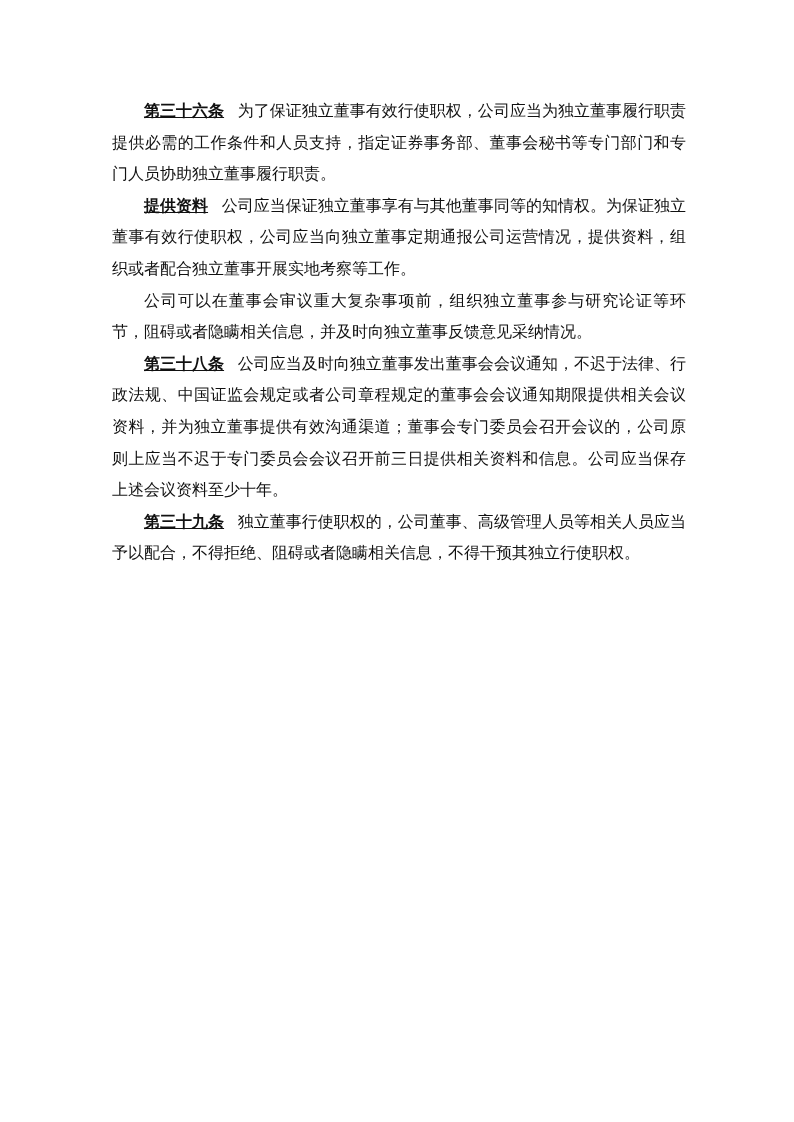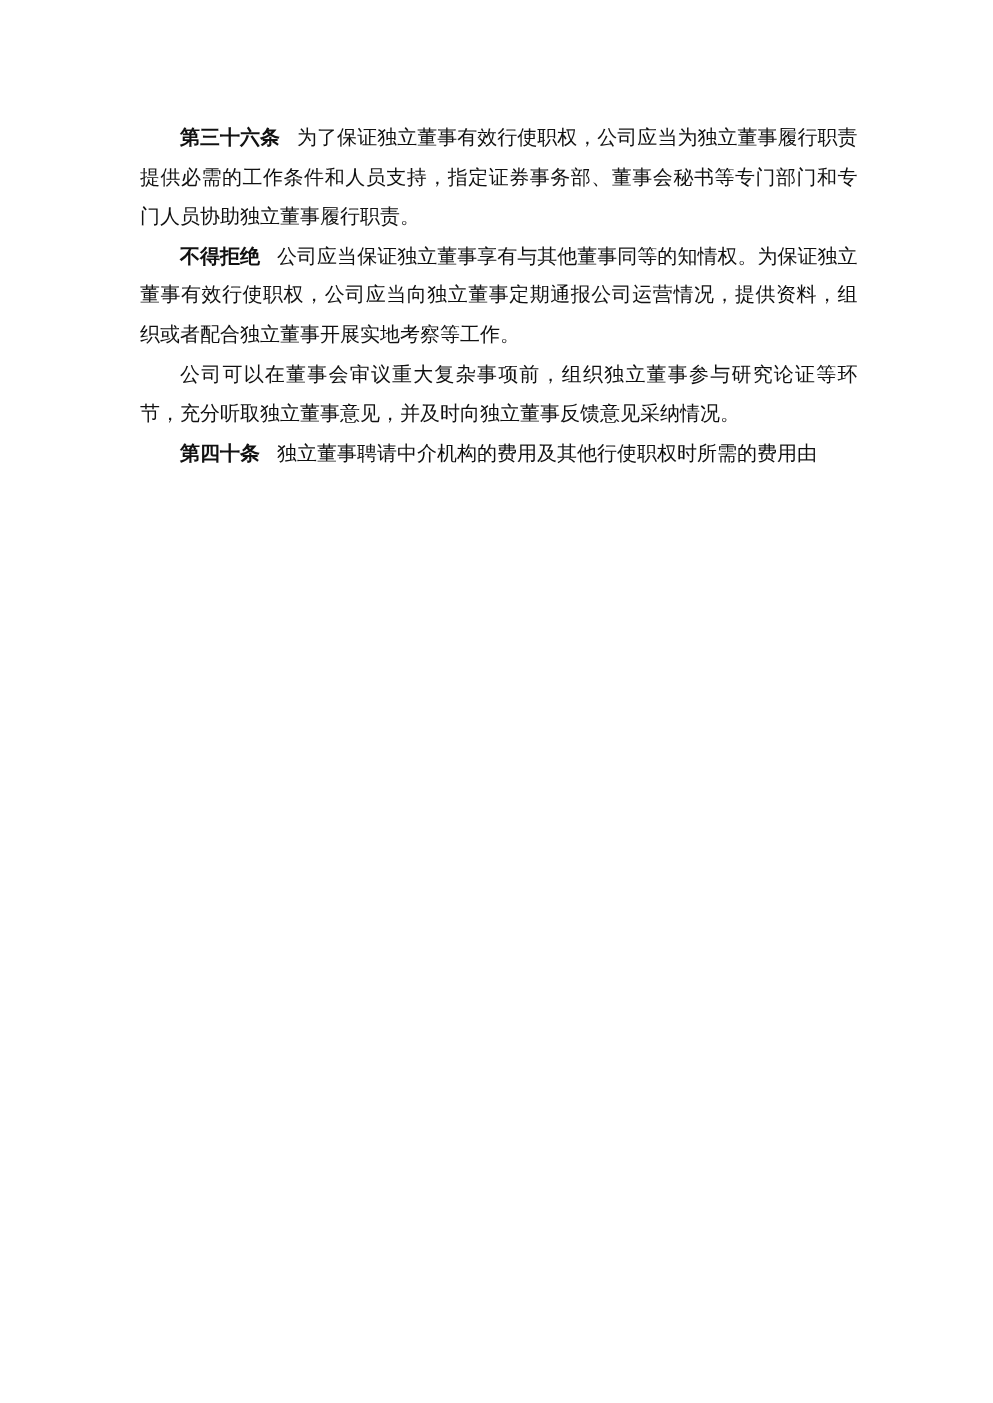--- a/index.html
+++ b/index.html
@@ -28,37 +28,39 @@
   }
   .content p {
     margin: 0;
     padding: 0;
     text-indent: 2em;
     word-break: break-all;
   }
   .art-num {
     font-weight: bold;
     margin-right: 0.85em;
+    text-decoration: underline;
   }
 </style>
 </head>
 <body>
 
 <div class="page">
   <div class="content">
 
     <p><span class="art-num">第三十六条</span><span>为了保证独立董事有效行使职权，公司应当为独立董事履行职责提供必需的工作条件和人员支持，指定证券事务部、董事会秘书等专门部门和专门人员协助独立董事履行职责。</span></p>
 
 
-    <p><span class="art-num">不得拒绝</span><span>公司应当保证独立董事享有与其他董事同等的知情权。为保证独立董事有效行使职权，公司应当向独立董事定期通报公司运营情况，提供资料，组织或者配合独立董事开展实地考察等工作。</span></p>
+    <p><span class="art-num">提供资料</span><span>公司应当保证独立董事享有与其他董事同等的知情权。为保证独立董事有效行使职权，公司应当向独立董事定期通报公司运营情况，提供资料，组织或者配合独立董事开展实地考察等工作。</span></p>
 
-    <p><span>公司可以在董事会审议重大复杂事项前，组织独立董事参与研究论证等环节，充分听取独立董事意见，并及时向独立董事反馈意见采纳情况。</span></p>
+    <p><span>公司可以在董事会审议重大复杂事项前，组织独立董事参与研究论证等环节，阻碍或者隐瞒相关信息，并及时向独立董事反馈意见采纳情况。</span></p>
+
+    <p><span class="art-num">第三十八条</span><span>公司应当及时向独立董事发出董事会会议通知，不迟于法律、行政法规、中国证监会规定或者公司章程规定的董事会会议通知期限提供相关会议资料，并为独立董事提供有效沟通渠道；董事会专门委员会召开会议的，公司原则上应当不迟于专门委员会会议召开前三日提供相关资料和信息。公司应当保存上述会议资料至少十年。</span></p>
 
 
 
+    <p><span class="art-num">第三十九条</span><span>独立董事行使职权的，公司董事、高级管理人员等相关人员应当予以配合，不得拒绝、阻碍或者隐瞒相关信息，不得干预其独立行使职权。</span></p>
 
 
 
-
-    <p><span class="art-num">第四十条</span><span>独立董事聘请中介机构的费用及其他行使职权时所需的费用由</span></p>
 
   </div>
 </div>
 
 </body></html>

